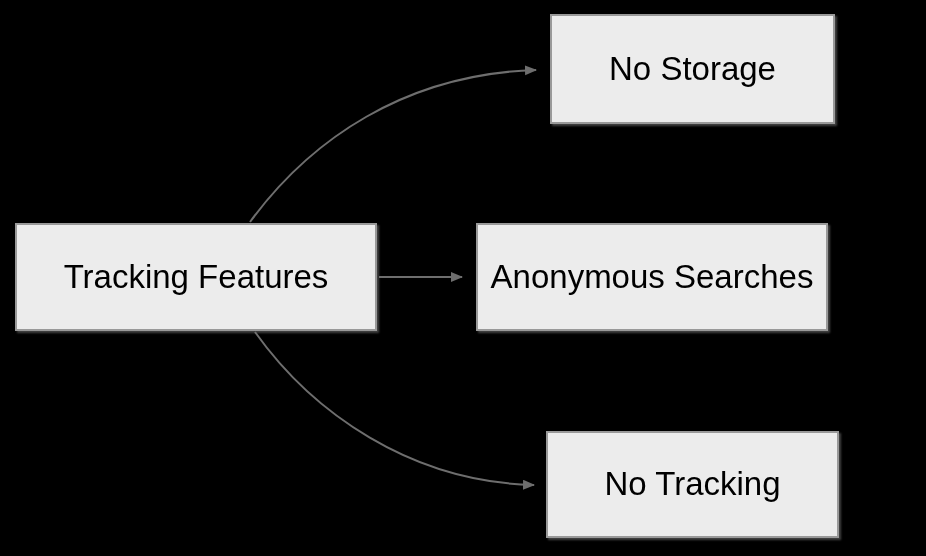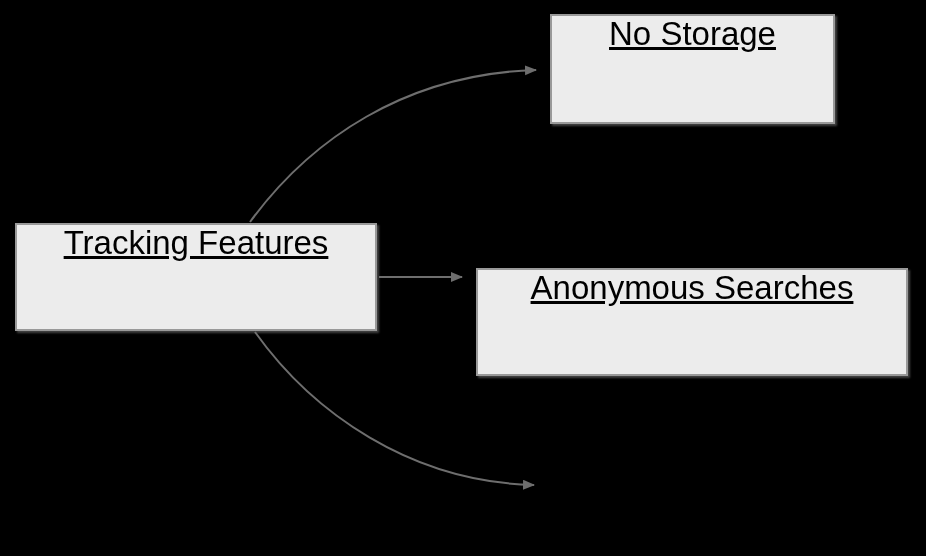--- a/index.html
+++ b/index.html
@@ -15,34 +15,33 @@
     overflow: hidden;
     font-family: "Liberation Sans", "DejaVu Sans", sans-serif;
   }
   .node {
     position: absolute;
     box-sizing: border-box;
     background: var(--node-fill, #ececec);
     border: 2px solid var(--node-border, #999999);
     box-shadow: 2px 2px 2px rgba(120,120,120,0.55);
     display: flex;
-    align-items: flex-start;
+    align-items: center;
     justify-content: center;
     text-align: center;
-    text-decoration: underline;
   }
   .node .label {
     color: var(--text, #000000);
     font-size: 33px;
     line-height: 1.1;
     white-space: nowrap;
   }
   #node-root        { left: 15px;  top: 223px; width: 362px; height: 108px; }
   #node-no-storage  { left: 550px; top: 14px;  width: 285px; height: 110px; }
-  #node-anon-search { left: 476px; top: 223px; width: 432px; height: 108px; margin-top: 45px; }
+  #node-anon-search { left: 476px; top: 223px; width: 352px; height: 108px; }
   #node-no-tracking { left: 546px; top: 431px; width: 293px; height: 107px; }
 
   svg.edges {
     position: absolute;
     left: 0; top: 0;
     width: 926px;
     height: 556px;
     pointer-events: none;
   }
   .edge {
@@ -75,14 +74,17 @@
   </div>
 
   <div class="node" id="node-no-storage">
     <span class="label">No Storage</span>
   </div>
 
   <div class="node" id="node-anon-search">
     <span class="label">Anonymous Searches</span>
   </div>
 
+  <div class="node" id="node-no-tracking">
+    <span class="label">No Tracking</span>
+  </div>
 
 </div>
 
 </body></html>

